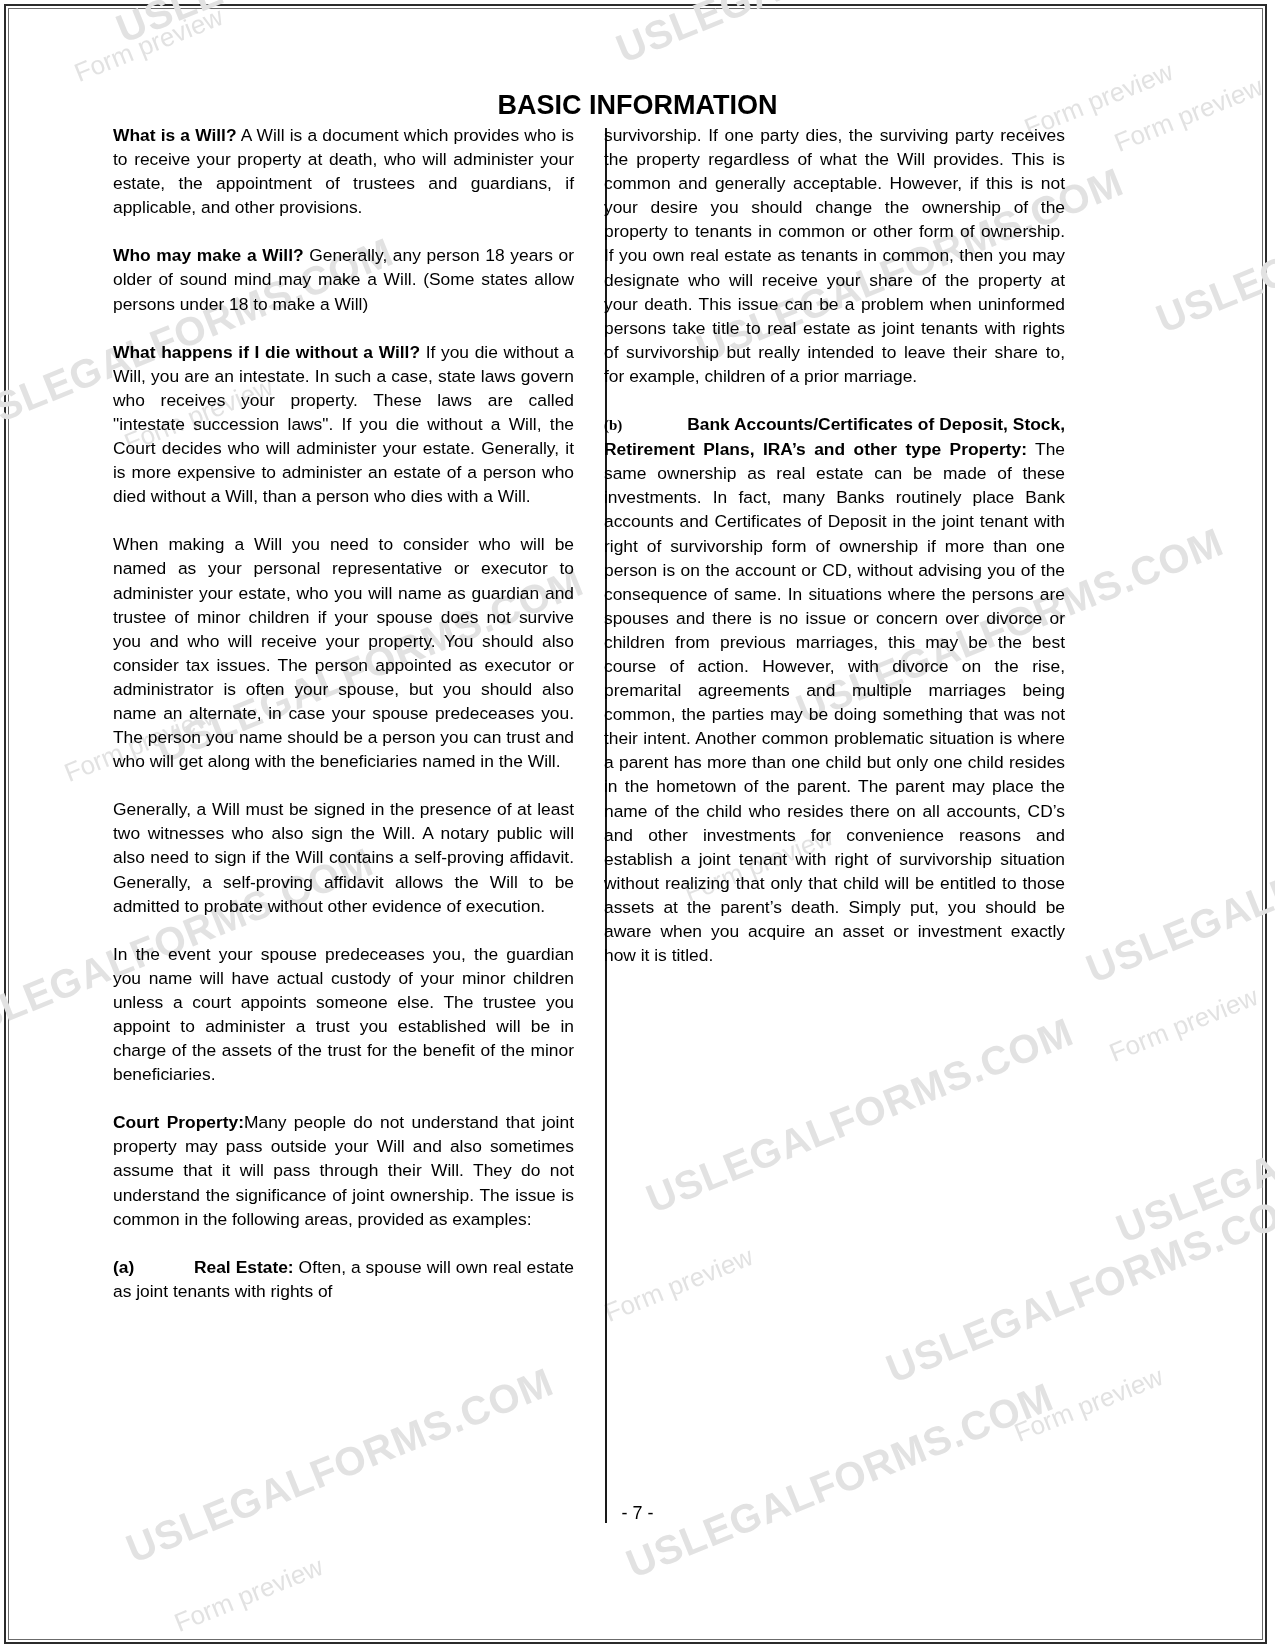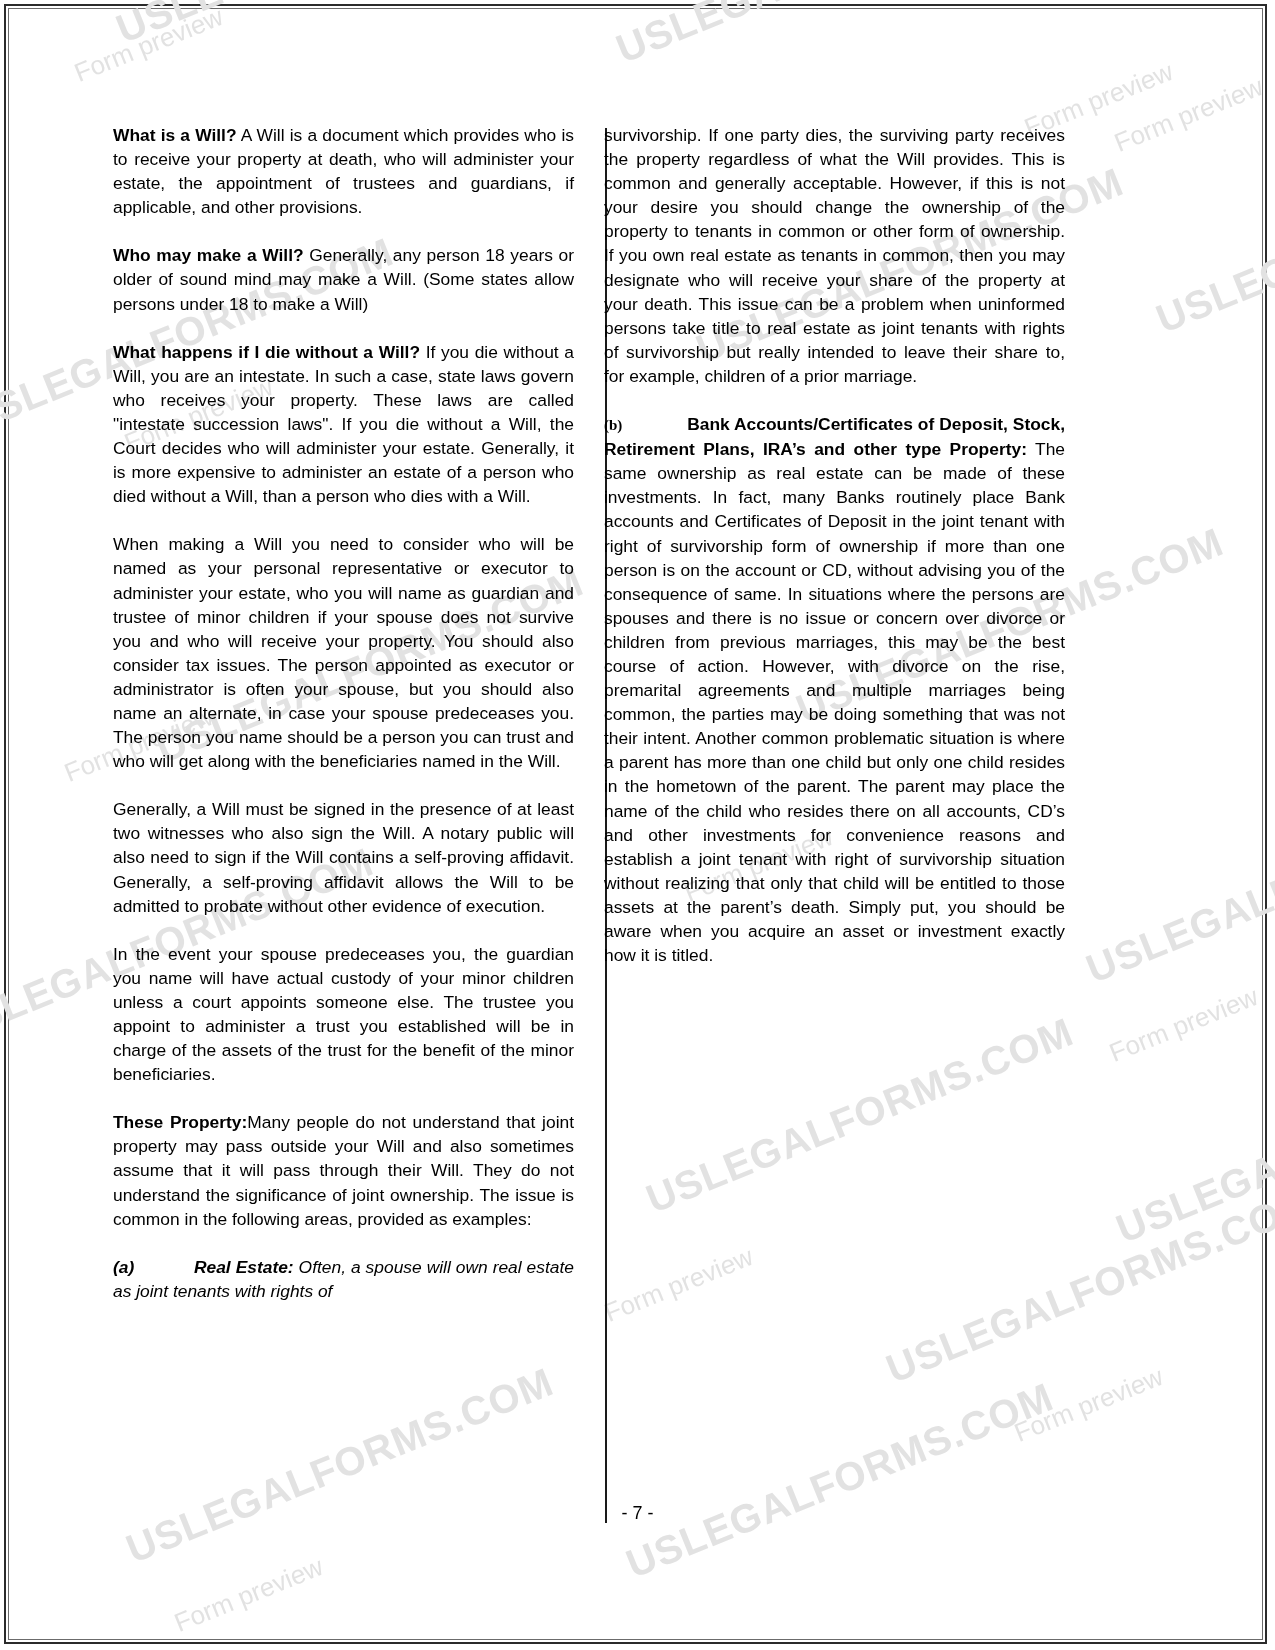--- a/index.html
+++ b/index.html
@@ -69,21 +69,21 @@
     position:absolute;
     font-size:17.4px;
     line-height:24.1px;
     text-align:justify;
     text-justify:inter-word;
   }
   #col-left{ left:113px; top:123px; width:461px; }
   #col-right{ left:604px; top:123px; width:461px; }
 
   .para{ margin:0 0 24px 0; text-align:justify; }
-  .para.tight{ margin-bottom:0;font-style:italic; }
+  .para.tight{ margin-bottom:0; }
   .para b{ font-weight:bold; }
   .serif-label{ font-family:"Liberation Serif", serif; font-weight:bold; font-size:15px; }
   .head-only{ font-weight:bold; margin-bottom:24px; }
   .gap-lg{ margin-bottom:30px; }
 
   #page-number{
     position:absolute;
     left:0; top:1503px; width:1275px;
     text-align:center;
     font-size:18px;
@@ -118,39 +118,40 @@
   <div class="wm big" style="left:1110px; top:1210px; transform:rotate(-22deg);">USLEGALFORMS.COM</div>
   <div class="wm big" style="left:880px;  top:1350px; transform:rotate(-22deg);">USLEGALFORMS.COM</div>
   <div class="wm small" style="left:1010px; top:1420px; transform:rotate(-22deg);">Form preview</div>
   <div class="wm big" style="left:120px;  top:1530px; transform:rotate(-22deg);">USLEGALFORMS.COM</div>
   <div class="wm small" style="left:170px; top:1610px; transform:rotate(-22deg);">Form preview</div>
   <div class="wm big" style="left:620px;  top:1545px; transform:rotate(-22deg);">USLEGALFORMS.COM</div>
 </div>
 
 <div id="content">
 
+  <div id="doc-title">BASIC INFORMATION</div>
 
   <div id="col-divider"></div>
 
   <div id="col-left" class="column">
 
     <p class="para"><b>What is a Will?</b><span>  A Will is a document which provides who is to receive your property at death, who will administer your estate, the appointment of trustees and guardians, if applicable, and other provisions.</span></p>
 
     <p class="para"><b>Who may make a Will?</b><span>  Generally, any person 18 years or older of sound mind may make a Will.  (Some states allow persons under 18 to make a Will)</span></p>
 
     <p class="para"><b>What happens if I die without a Will?</b><span>  If you die without a Will, you are an intestate.  In such a case, state laws govern who receives your property.  These laws are called "intestate succession laws".  If you die without a Will, the Court decides who will administer your estate.    Generally, it is more expensive to administer an estate of a person who died without a Will, than a person who dies with a Will.</span></p>
 
 
     <p class="para"><span>When making a Will you need to consider who will be named as your personal representative or executor to administer your estate, who you will name as guardian and trustee of minor children if your spouse does not survive you and who will receive your property.  You should also consider tax issues.  The person appointed as executor or administrator is often your spouse, but you should also name an alternate, in case your spouse predeceases you. The person you name should be a person you can trust and who will get along with the beneficiaries named in the Will.</span></p>
 
     <p class="para"><span>Generally, a Will must be signed in the presence of at least two witnesses who also sign the Will.   A notary public will also need to sign if the Will contains a self-proving affidavit. Generally, a self-proving affidavit allows the Will to be admitted to probate without other evidence of execution.</span></p>
 
     <p class="para"><span>In the event your spouse predeceases you, the guardian you name will have actual custody of your minor children unless a court appoints someone else.  The trustee you appoint to administer a trust you established will be in charge of the assets of the trust for the benefit of the minor beneficiaries.</span></p>
 
-    <p class="para"><b>These Property:</b><span>Many people do not understand that joint property may pass outside your Will and also sometimes assume that it will pass through their Will.  They do not understand the significance of joint ownership.   The issue is common in the following areas, provided as examples:</span></p>
+    <p class="para"><b>Court Property:</b><span>Many people do not understand that joint property may pass outside your Will and also sometimes assume that it will pass through their Will.  They do not understand the significance of joint ownership.   The issue is common in the following areas, provided as examples:</span></p>
 
     <p class="para tight"><b>(a)</b><b>	&nbsp;&nbsp;&nbsp;&nbsp;&nbsp;&nbsp;&nbsp;&nbsp;&nbsp;&nbsp;&nbsp;</b><b>Real Estate:</b><span>   Often, a spouse will own real estate as joint tenants with rights of</span></p>
 
   </div>
 
   <div id="col-right" class="column">
 
     <p class="para"><span>survivorship.  If one party dies, the surviving party receives the property regardless of what the Will provides.      This  is  common  and  generally acceptable.  However, if this is not your desire you should change the ownership of the property to tenants in common or other form of ownership.  If you own real estate as tenants in common, then you may designate who will receive your share of the property at your death. This issue can be a problem when uninformed persons take title to real estate as joint tenants with rights of survivorship but really intended to leave their share to, for example, children of a prior marriage.</span></p>
 
     <p class="para"><span class="serif-label">(b)</span><b>&nbsp;&nbsp;&nbsp;&nbsp;&nbsp;&nbsp;&nbsp;&nbsp;&nbsp;&nbsp;&nbsp;&nbsp;&nbsp;</b><b>Bank Accounts/Certificates of Deposit, Stock, Retirement Plans, IRA’s and other type Property:</b><span>      The  same  ownership  as  real estate can be made of these investments.  In fact, many Banks routinely place Bank accounts and Certificates of Deposit in the joint tenant with right of survivorship form of ownership if more than one person is on the account or CD, without advising you of the consequence of same.   In situations where the persons are spouses and there is no issue or concern over divorce or children from previous marriages, this may be the best course of action.     However,  with  divorce  on  the  rise, premarital agreements and multiple marriages being common, the parties may be doing something that was not their intent.     Another common problematic situation is where a parent has more than one child but only one child resides in the hometown of the parent.  The parent may place the name of the child who resides there on all accounts, CD’s and other investments for convenience reasons and establish a joint tenant with right of survivorship situation without realizing that only that child will be entitled to those assets at the parent’s death.   Simply put, you should be aware when you acquire an asset or investment exactly how it is titled.</span></p>

